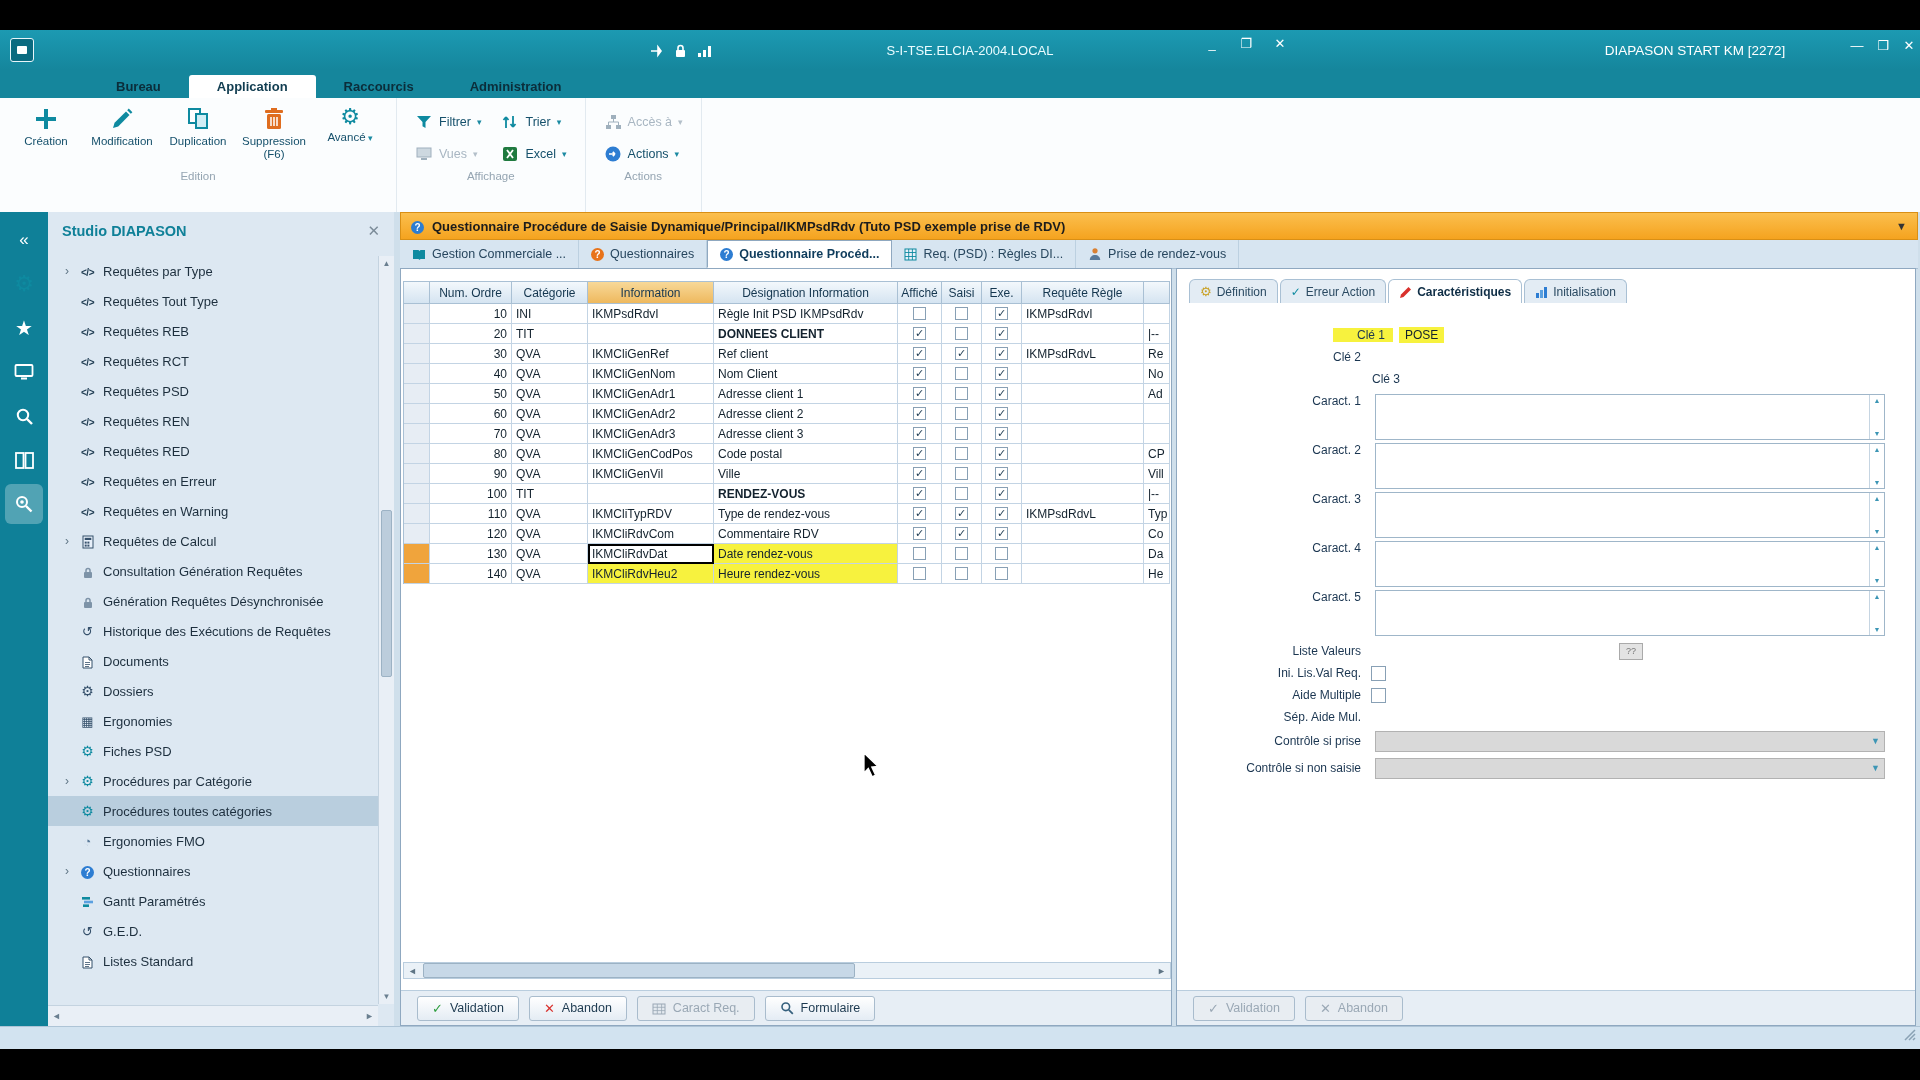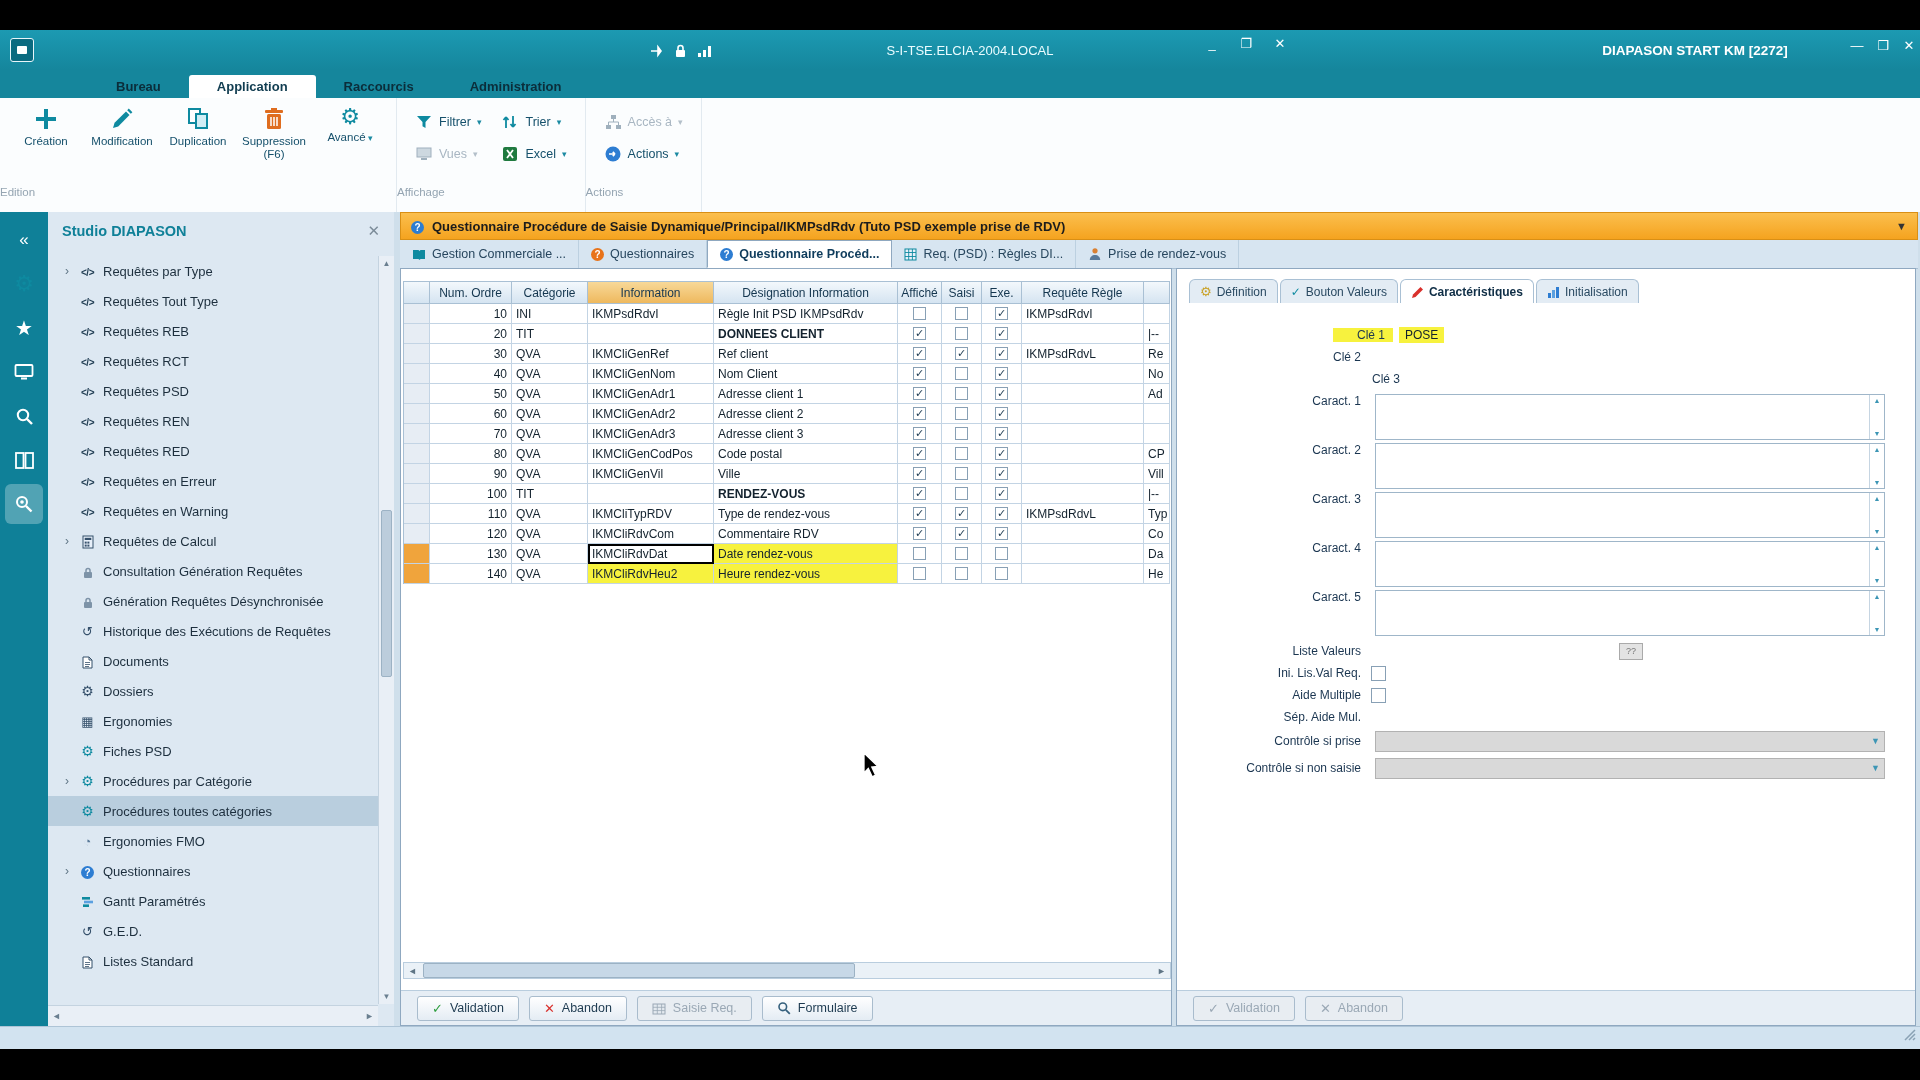--- a/index.html
+++ b/index.html
@@ -10,34 +10,34 @@
   
   .titlebar{position:absolute;left:0;top:0;width:1920px;height:40px;background:linear-gradient(#1c9ab2,#15869c);
             display:flex;align-items:center;color:#fff;}
   .appicon{width:22px;height:22px;margin-left:10px;background:#0b6b80;border:1px solid #e8f6fa;border-radius:3px;
            display:flex;align-items:center;justify-content:center;}
   .appicon span{display:block;width:10px;height:8px;background:#fff;border-radius:1px;}
   .sess-icons{position:absolute;left:650px;top:0;height:40px;display:flex;align-items:center;gap:10px;}
   .sess-title{position:absolute;left:820px;width:300px;text-align:center;font-size:13px;color:#eafcff;}
   .inner-ctrls{position:absolute;left:1200px;top:6px;display:flex;gap:10px;}
   .inner-ctrls .wc{width:24px;height:20px;text-align:center;font-size:13px;color:#fff;cursor:default;}
-  .app-title{position:absolute;left:1545px;width:300px;text-align:center;font-size:13.5px;font-weight:bold;color:#fff;}
+  .app-title{position:absolute;left:1545px;width:300px;text-align:center;font-size:13.5px;font-weight:normal;color:#fff;}
   .outer-ctrls{position:absolute;left:1848px;top:8px;display:flex;gap:8px;}
   .outer-ctrls .wc{width:18px;height:20px;text-align:center;font-size:13px;color:#fff;}
 
   
   .menubar{position:absolute;left:0;top:40px;width:1920px;height:28px;background:#15869c;display:flex;align-items:flex-end;padding-left:88px;box-sizing:border-box;}
   .menu-tab{padding:4px 28px;font-size:13px;font-weight:bold;color:#0b2d3a;cursor:default;}
   .menu-tab.active{background:#fff;color:#103c50;border-radius:3px 3px 0 0;}
 
   
   .ribbon{position:absolute;left:0;top:68px;width:1920px;height:114px;background:#fbfdfe;border-bottom:1px solid #cdd9e3;display:flex;}
   .rgroup{display:flex;flex-direction:column;border-right:1px solid #e2eaf0;}
   .rgroup-content{flex:1;display:flex;align-items:flex-start;padding:8px 10px 0;gap:4px;}
-  .rgroup-label{height:22px;color:#95a5b2;font-size:11.5px;padding-bottom:4px;}
+  .rgroup-label{height:22px;text-align:center;color:#95a5b2;font-size:11.5px;padding-bottom:20px;}
   .rbtn{display:flex;flex-direction:column;align-items:center;width:72px;gap:3px;cursor:default;}
   .rbtn .lbl{font-size:11.5px;color:#15506b;text-align:center;line-height:1.15;}
   .scol{display:flex;flex-direction:column;}
   .sbtn{display:flex;align-items:center;gap:6px;height:32px;padding:0 8px;font-size:12.5px;color:#15506b;cursor:default;}
   .sbtn.disabled,.rbtn.disabled .lbl{color:#a8b6c2;}
   .caret{font-size:9px;color:#1b8aa2;}
   .sbtn.disabled .caret{color:#b3bfc9;}
   .ic svg{vertical-align:middle;display:inline-block;}
   .glyph{font-size:22px;line-height:22px;color:#0e8aa0;}
 
@@ -814,41 +814,41 @@
               </div>
               <div class="fbtn">
                 <span class="ic"><b style="color:#d9302c;font-size:13px;">✕</b></span>
                 <span>Abandon</span>
               </div>
               <div class="fbtn disabled">
                 <span class="ic"><svg width="14" height="12" viewBox="0 0 14 12">
                     <rect x="1" y="1" width="12" height="10" fill="#e3e9ef" stroke="#9aa8b5"></rect>
                     <path d="M1 4.3h12M1 7.6h12M5.3 1v10M9.6 1v10" stroke="#9aa8b5" stroke-width=".8"></path>
                   </svg></span>
-                <span>Saisie Req.</span>
+                <span>Caract Req.</span>
               </div>
               <div class="fbtn">
                 <span class="ic"><svg width="14" height="14" viewBox="0 0 14 14">
                     <circle cx="5.8" cy="5.8" r="3.8" fill="none" stroke="#35607d" stroke-width="1.6"></circle>
                     <path d="M8.8 8.8l4 4" stroke="#35607d" stroke-width="1.8"></path>
                   </svg></span>
                 <span>Formulaire</span>
               </div>
             </div>
         </div>
 
         <div class="panel-right">
           <div class="ptabs">
               <div class="ptab">
                 <span class="ic"><span style="font-size:13px;color:#c9a227;">⚙</span></span>
                 <span>Définition</span>
               </div>
               <div class="ptab">
                 <span class="ic"><b style="color:#0e8aa0;font-size:12px;">✓</b></span>
-                <span>Bouton Valeurs</span>
+                <span>Erreur Action</span>
               </div>
               <div class="ptab active">
                 <span class="ic"><svg width="13" height="13" viewBox="0 0 13 13">
                     <path d="M1 12l1-3.5L9.5 1 12 3.5 4.5 11 1 12z" fill="#d9302c"></path>
                   </svg></span>
                 <span>Caractéristiques</span>
               </div>
               <div class="ptab">
                 <span class="ic"><svg width="13" height="13" viewBox="0 0 13 13">
                     <rect x="1" y="7" width="3" height="5" fill="#2d7dd2"></rect>

